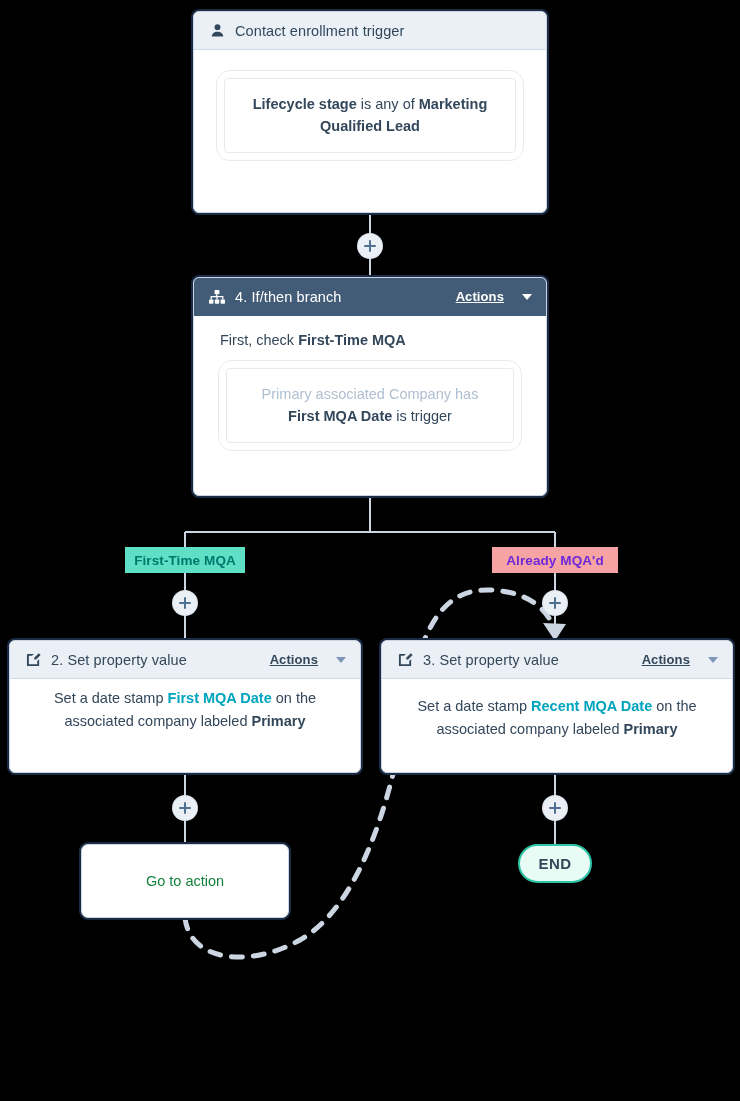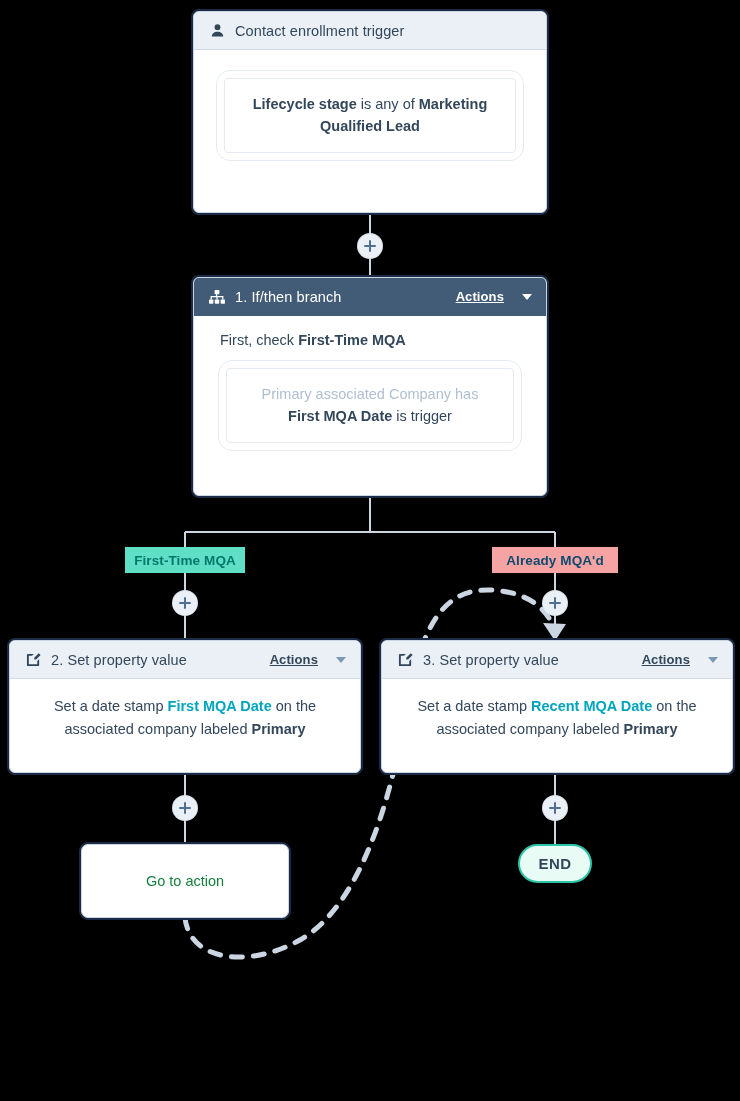--- a/index.html
+++ b/index.html
@@ -167,21 +167,21 @@
     display: flex;
     align-items: center;
     justify-content: center;
     padding: 0 13px;
     font-size: 13.5px;
     font-weight: 700;
     letter-spacing: .1px;
     white-space: nowrap;
   }
   .branch-yes { background: #5fdfc6; color: #00786b; }
-  .branch-no  { background: #f5a3a3; color: #0c4a6e; }
+  .branch-no  { background: #f5a3a3; color: #6d28d9; }
 
   
   .goto-card {
     position: absolute;
     box-sizing: border-box;
     background: #ffffff;
     border: 1px solid #cbd6e2;
     border-radius: 7px;
     box-shadow: 0 0 0 2px #1b2b45, 0 2px 0 0 rgba(20,40,64,.55);
     display: flex;
@@ -268,21 +268,21 @@
     <div class="card-head head-dark">
       <span class="head-icon">
         <svg width="16" height="14" viewBox="0 0 16 14">
           <rect x="5.6" y="0" width="4.8" height="4.2" rx="0.7" fill="#ffffff"></rect>
           <rect x="0" y="9.6" width="4.4" height="4.2" rx="0.7" fill="#ffffff"></rect>
           <rect x="5.8" y="9.6" width="4.4" height="4.2" rx="0.7" fill="#ffffff"></rect>
           <rect x="11.6" y="9.6" width="4.4" height="4.2" rx="0.7" fill="#ffffff"></rect>
           <path d="M7.6 4.2 v2.3 M2.2 9.6 V6.5 H13.8 V9.6 M8 6.5 v3.1" stroke="#ffffff" stroke-width="1.25" fill="none"></path>
         </svg>
       </span>
-      <span class="head-title">1. If/then branch</span>
+      <span class="head-title">4. If/then branch</span>
       <span class="actions">
         <span class="a-label">Actions</span>
         <span class="caret"></span>
       </span>
     </div>
     <div class="card-body" style="padding:16px 24px 18px 24px;">
       <div class="prelude">
         <span>First, check </span><b>First-Time MQA</b>
       </div>
       <div class="cond-outer">
@@ -313,21 +313,21 @@
           <path d="M1 3.1a1 1 0 0 1 1-1h6.4l-2 2H3v9h9V9.6l2-2V14a1 1 0 0 1-1 1H2a1 1 0 0 1-1-1z" fill="#33475b"></path>
           <path d="M14.8 1.2 10 6v2h2l4.8-4.8z" fill="#33475b" transform="translate(-1.2 0)"></path>
         </svg>
       </span>
       <span class="head-title">2. Set property value</span>
       <span class="actions">
         <span class="a-label">Actions</span>
         <span class="caret"></span>
       </span>
     </div>
-    <div class="card-body" style="padding:16px 26px;">
+    <div class="card-body" style="padding:8px 26px;">
       <div class="act-text">
         <span>Set a date stamp </span><span class="tealstrong">First MQA Date</span><span> on the associated company labeled </span><b>Primary</b>
       </div>
     </div>
   </div>
 
   <div class="card" style="left:381px; top:640px; width:352px; height:133px;">
     <div class="card-head head-light">
       <span class="head-icon">
         <svg width="15" height="15" viewBox="0 0 16 16">

